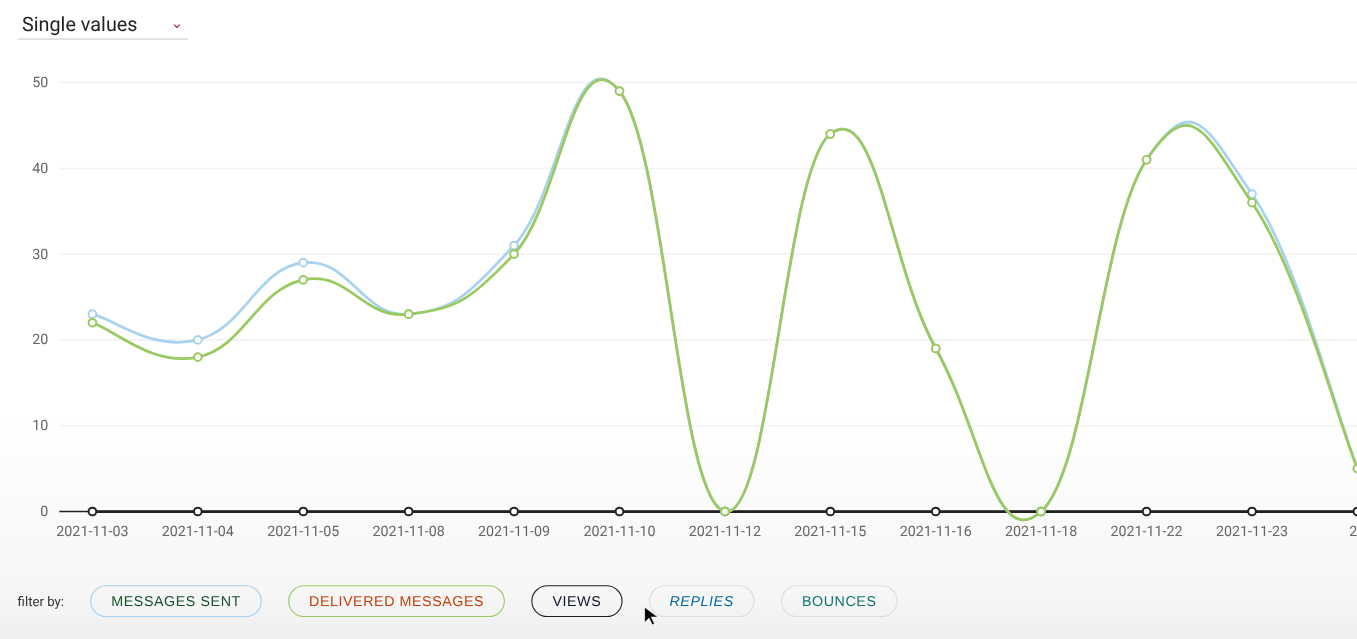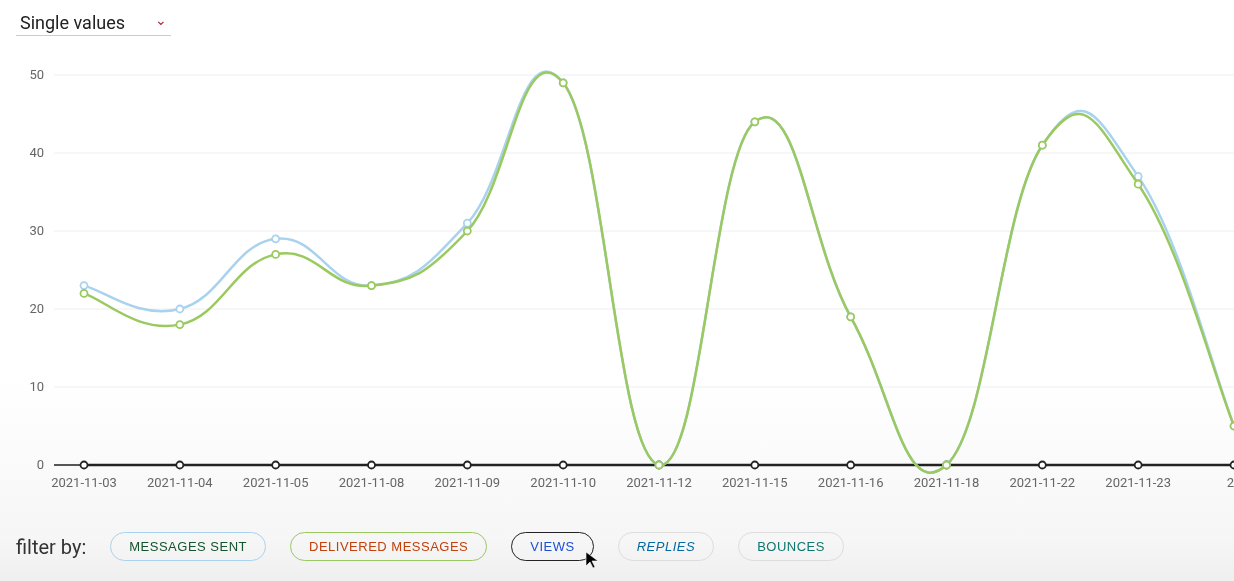--- a/index.html
+++ b/index.html
@@ -38,37 +38,37 @@
   }
   .footer {
     position: absolute;
     left: 16px;
     bottom: 20px;
     display: flex;
     align-items: center;
     gap: 24px;
   }
   .filter-label {
-    font-size: 20px;
+    font-size: 12px;
     color: #333;
   }
   .pill {
     border-radius: 999px;
     padding: 6px 18px;
     font-size: 13px;
     font-weight: 500;
     letter-spacing: .5px;
     background: transparent;
     border: 1.5px solid #ccc;
     color: #bbb;
     cursor: pointer;
   }
   .pill.sent  { border-color: #a9d2ef; color: #14532d; }
   .pill.deliv { border-color: #9ac95f; color: #c2410c; }
-  .pill.views { border-color: #222; color: #1d4ed8; text-align: right; }
+  .pill.views { border-color: #222; color: #0f172a; text-align: right; }
   .pill.replies { border-color: #ddd; color: #0369a1; font-style: italic; }
   .pill.bounces { border-color: #ddd; color: #0f766e; }
   .cursor-arrow {
     position: absolute;
     left: 585px;
     bottom: 8px;
     font-size: 16px;
     color: #000;
     pointer-events: none;
   }

